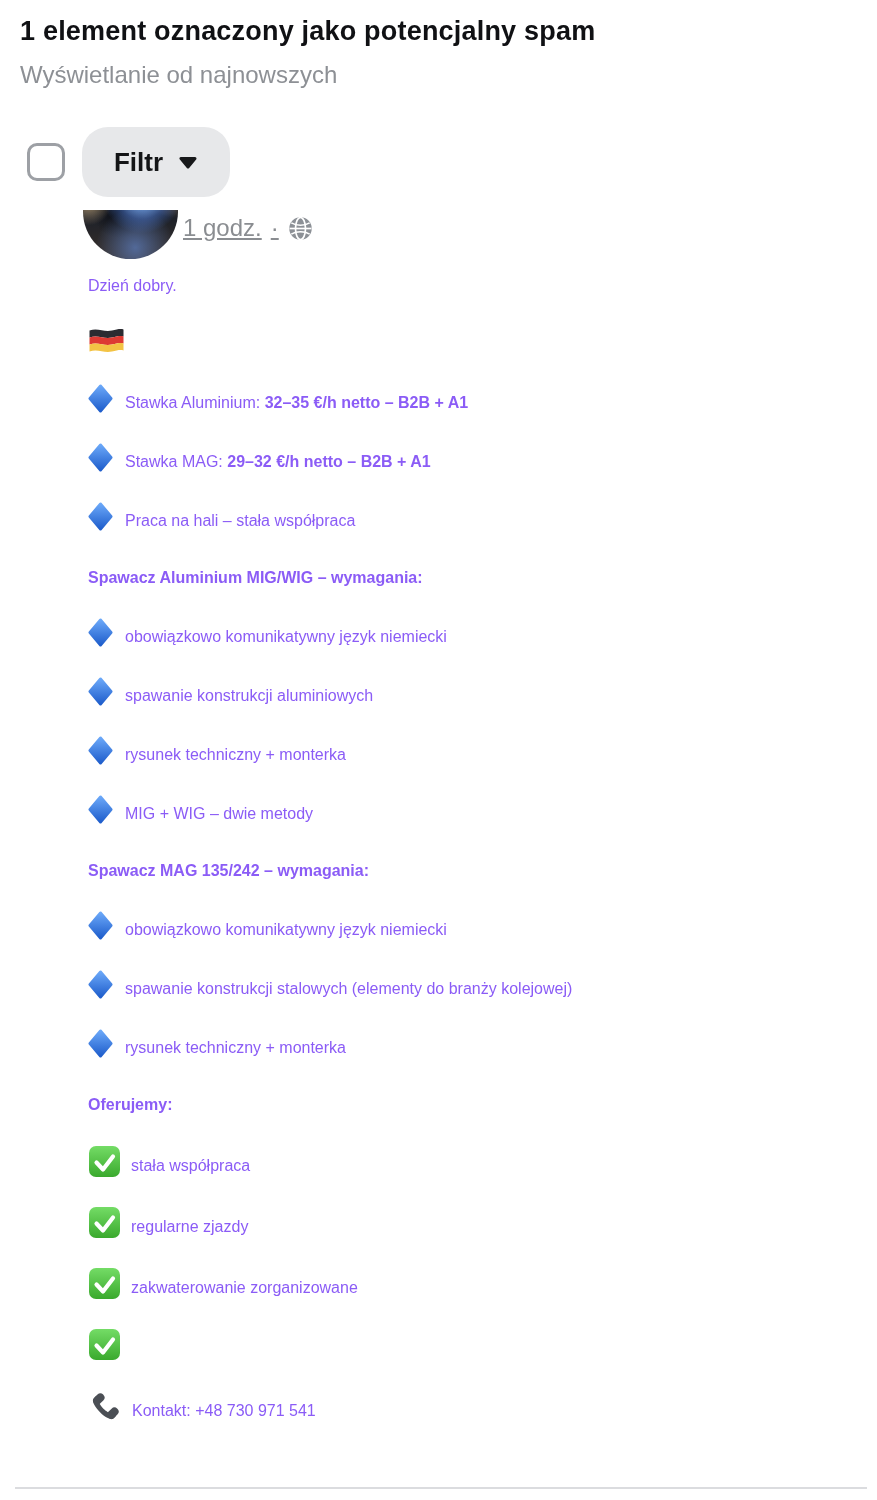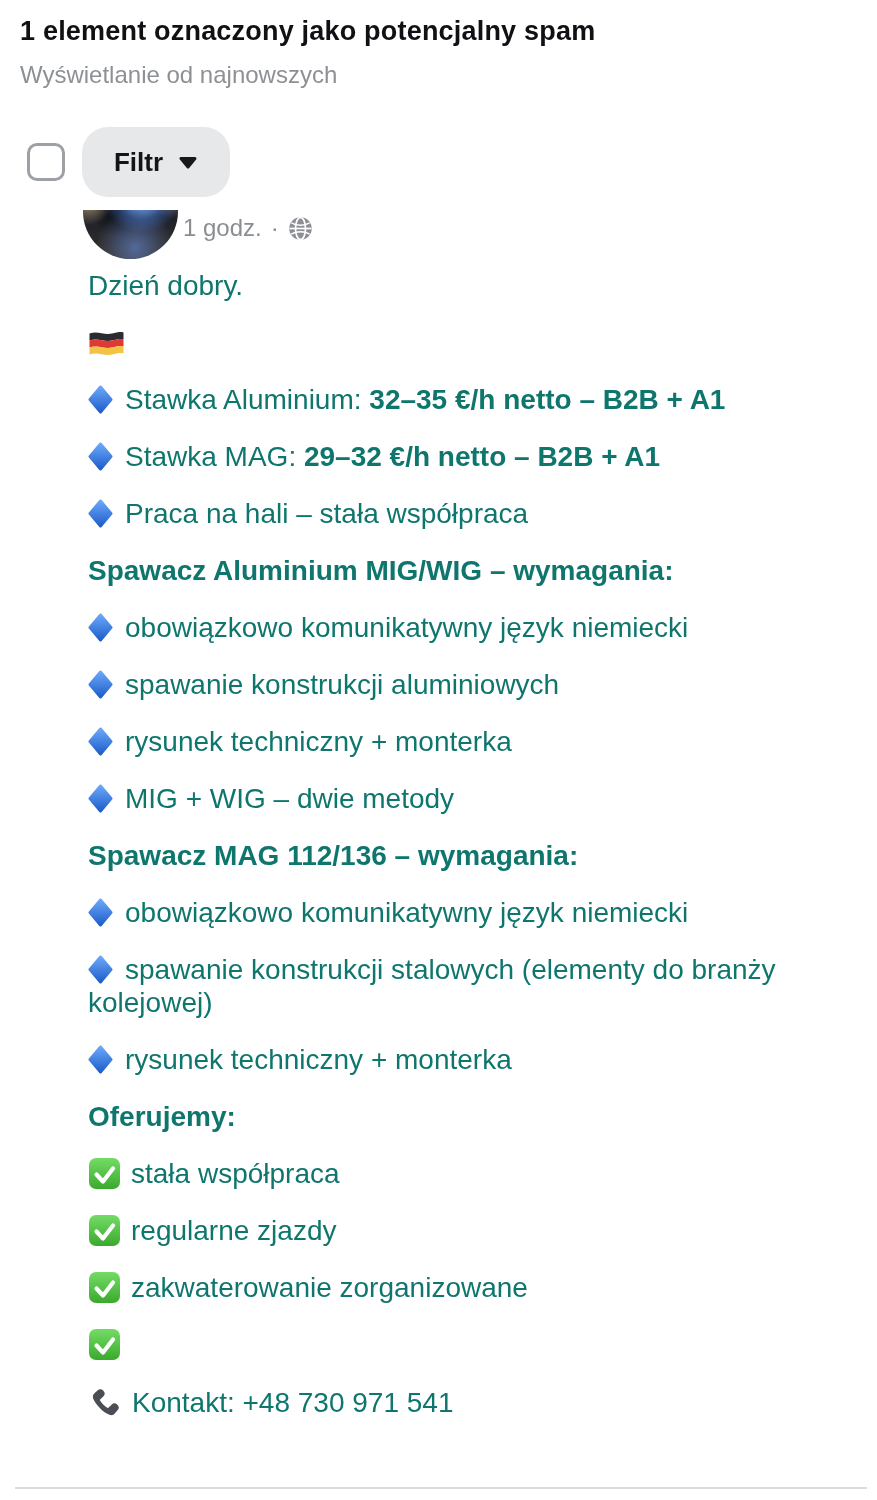--- a/index.html
+++ b/index.html
@@ -37,27 +37,27 @@
       radial-gradient(circle at 6% 40%, rgba(176,150,110,0.9) 0%, rgba(0,0,0,0) 22%),
       radial-gradient(circle at 97% 28%, rgba(150,120,80,0.85) 0%, rgba(0,0,0,0) 24%),
       radial-gradient(circle at 55% 88%, rgba(90,120,180,0.8) 0%, rgba(0,0,0,0) 40%),
       radial-gradient(circle at 38% 50%, rgba(10,12,18,0.95) 0%, rgba(0,0,0,0) 35%),
       linear-gradient(180deg,#262b3a 0%, #1c2029 55%, #3a312a 100%),
       #20242f;
     background-color:#20242f;
   }
   .meta-row {
     position:absolute; left:183px; top:214px; display:flex; align-items:center;
-    gap:9px; font-size:24px; color:#8a8d91;
+    gap:9px; font-size:24px; color:#8a8d91;text-decoration:underline;
   }
   .content {
     position:absolute; left:88px; top:269px; width:700px;
   }
   .content p {
-    font-size:28px; line-height:33px; margin:0 0 24px; color:#0f766e;
+    font-size:16px; line-height:33px; margin:0 0 24px; color:#8b5cf6;
   }
   .content p.bold { font-weight:700; }
   .content b { font-weight:700; }
   .ic-diamond { vertical-align:-5px; margin-right:12px; }
   .ic-flag    { vertical-align:-3px; margin-right:10px; }
   .ic-check   { vertical-align:-7px; margin-right:10px; }
   .ic-phone   { vertical-align:-8px; margin-right:9px; }
   .divider {
     position:absolute; left:15px; right:10px; top:1487px; height:2px; background:#dbdcdf;
   }
@@ -162,21 +162,21 @@
         <path d="M12.5 2 L23 14.5 L12.5 27 L2 14.5 Z" fill="url(#dg)" stroke="url(#dg)" stroke-width="3" stroke-linejoin="round"></path>
       </svg><span>rysunek techniczny + monterka</span>
     </p>
 
     <p>
       <svg class="ic-diamond" width="25" height="29" viewBox="0 0 25 29">
         <path d="M12.5 2 L23 14.5 L12.5 27 L2 14.5 Z" fill="url(#dg)" stroke="url(#dg)" stroke-width="3" stroke-linejoin="round"></path>
       </svg><span>MIG + WIG – dwie metody</span>
     </p>
 
-    <p class="bold">Spawacz MAG 112/136 – wymagania:</p>
+    <p class="bold">Spawacz MAG 135/242 – wymagania:</p>
 
     <p>
       <svg class="ic-diamond" width="25" height="29" viewBox="0 0 25 29">
         <path d="M12.5 2 L23 14.5 L12.5 27 L2 14.5 Z" fill="url(#dg)" stroke="url(#dg)" stroke-width="3" stroke-linejoin="round"></path>
       </svg><span>obowiązkowo komunikatywny język niemiecki</span>
     </p>
 
     <p>
       <svg class="ic-diamond" width="25" height="29" viewBox="0 0 25 29">
         <path d="M12.5 2 L23 14.5 L12.5 27 L2 14.5 Z" fill="url(#dg)" stroke="url(#dg)" stroke-width="3" stroke-linejoin="round"></path>

